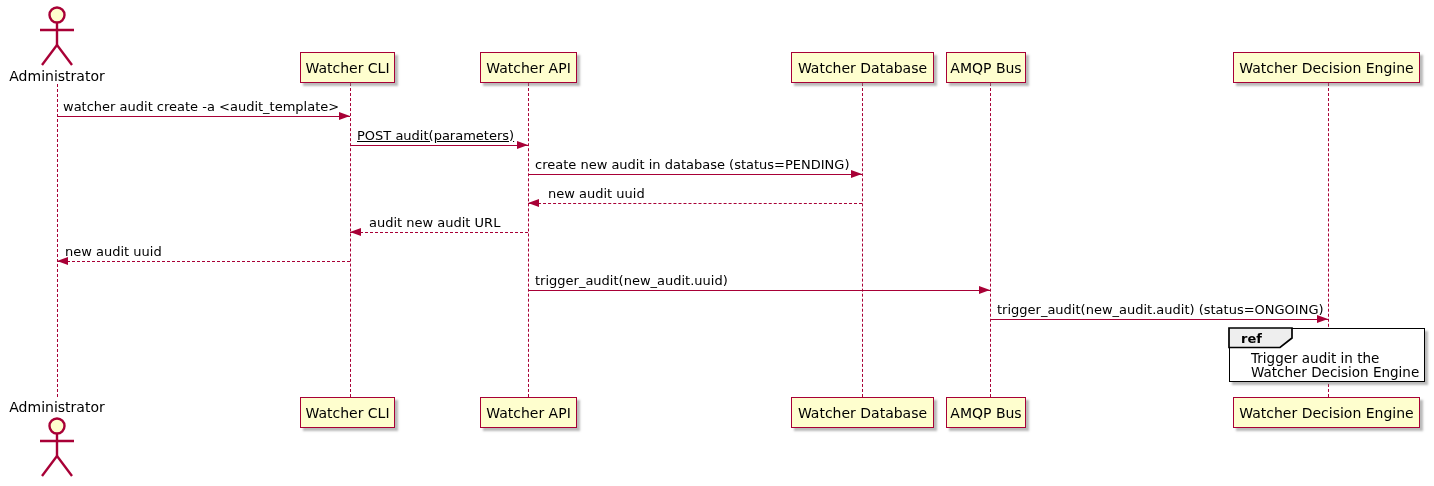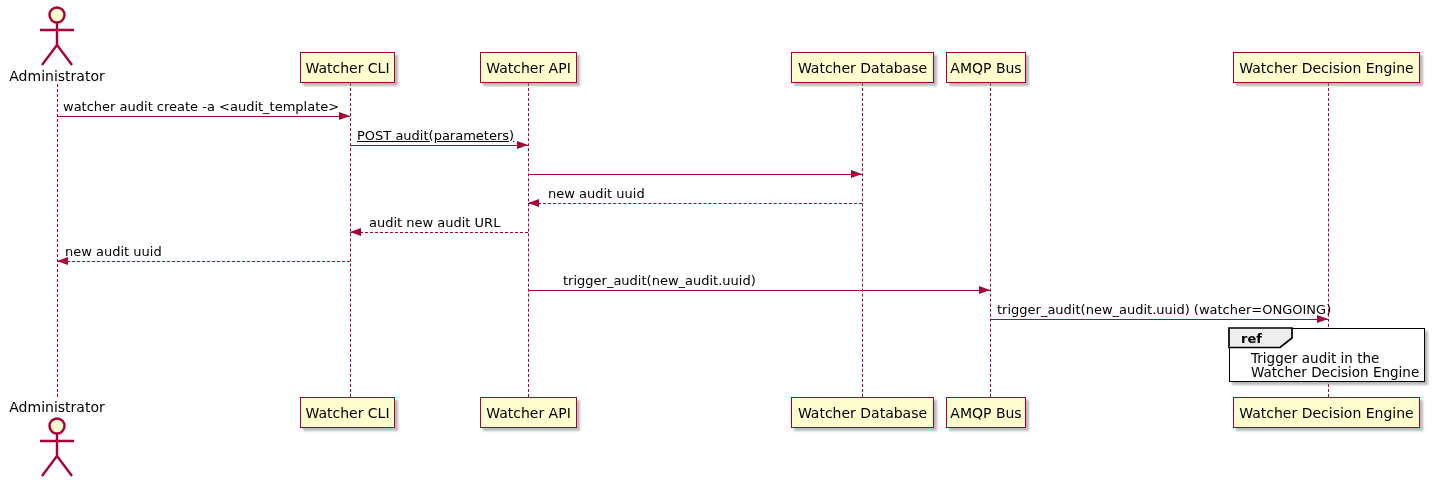--- a/index.html
+++ b/index.html
@@ -73,40 +73,41 @@
   </div>
 
   <div class="msg-label" style="left:63px; top:99px;text-align:center;">watcher audit create -a &lt;audit_template&gt;</div>
   <div class="msg-line solid" style="left:57px; top:116px; width:293px;"></div>
   <div class="ah right" style="left:339px; top:112px;"></div>
 
   <div class="msg-label" style="left:357px; top:128px;text-decoration:underline;">POST audit(parameters)</div>
   <div class="msg-line solid" style="left:350px; top:145px; width:178px;"></div>
   <div class="ah right" style="left:517px; top:141px;"></div>
 
+  <div class="msg-label" style="left:535px; top:157px;">create new audit in database (status=PENDING)</div>
   <div class="msg-line solid" style="left:528px; top:174px; width:334px;"></div>
   <div class="ah right" style="left:851px; top:170px;"></div>
 
   <div class="msg-label" style="left:548px; top:186px;">new audit uuid</div>
   <div class="msg-line dashed" style="left:528px; top:203px; width:334px;"></div>
   <div class="ah left" style="left:528px; top:199px;"></div>
 
   <div class="msg-label" style="left:369px; top:215px;">audit new audit URL</div>
   <div class="msg-line dashed" style="left:350px; top:232px; width:178px;"></div>
   <div class="ah left" style="left:350px; top:228px;"></div>
 
   <div class="msg-label" style="left:65px; top:244px;">new audit uuid</div>
   <div class="msg-line dashed" style="left:57px; top:261px; width:293px;"></div>
   <div class="ah left" style="left:57px; top:257px;"></div>
 
-  <div class="msg-label" style="left:535px; top:273px;margin-left:28px;">trigger_audit(new_audit.uuid)</div>
+  <div class="msg-label" style="left:535px; top:273px;">trigger_audit(new_audit.uuid)</div>
   <div class="msg-line solid" style="left:528px; top:290px; width:462px;"></div>
   <div class="ah right" style="left:979px; top:286px;"></div>
 
-  <div class="msg-label" style="left:997px; top:302px;">trigger_audit(new_audit.uuid) (watcher=ONGOING)</div>
+  <div class="msg-label" style="left:997px; top:302px;">trigger_audit(new_audit.audit) (status=ONGOING)</div>
   <div class="msg-line solid" style="left:990px; top:319px; width:338px;"></div>
   <div class="ah right" style="left:1317px; top:315px;"></div>
 
   <div class="refbox">
     <svg class="ref-tab" width="66" height="22" viewBox="0 0 66 22">
       <polygon points="1,1 64,1 64,11 52,20.5 1,20.5" fill="#EEEEEE" stroke="#000000" stroke-width="1.7"></polygon>
     </svg>
     <div class="ref-keyword">ref</div>
     <div class="ref-line" style="top:21px;">Trigger audit in the</div>
     <div class="ref-line" style="top:35px;">Watcher Decision Engine</div>

